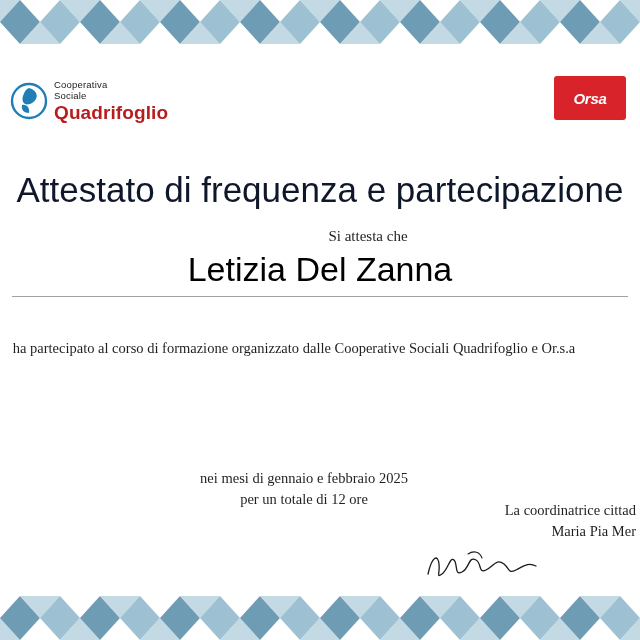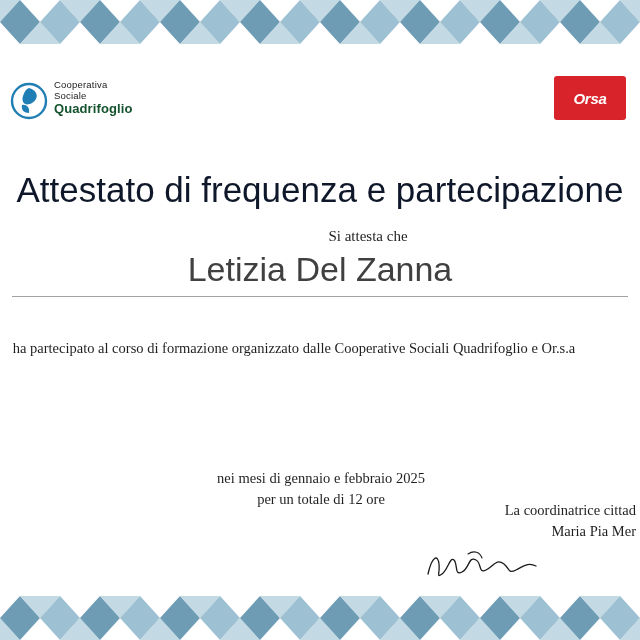--- a/index.html
+++ b/index.html
@@ -55,23 +55,23 @@
     top: 2px;
     line-height: 1.12;
   }
   .logo-quadrifoglio .q-line1,
   .logo-quadrifoglio .q-line2 {
     font-size: 9.5px;
     color: #1b1b1b;
     letter-spacing: 0.2px;
   }
   .logo-quadrifoglio .q-line3 {
-    font-size: 13px;
+    font-size: 19px;
     font-weight: bold;
-    color: #14532d;
+    color: #b91c1c;
     letter-spacing: 0.1px;
     margin-top: 1px;
   }
 
   .logo-orsa {
     position: absolute;
     right: 14px;
     top: 76px;
     width: 72px;
     height: 44px;
@@ -114,21 +114,21 @@
     padding-left: 48px;
   }
 
   .recipient {
     position: absolute;
     top: 250px;
     left: 0;
     width: 640px;
     text-align: center;
     font-size: 34px;
-    color: #404040;
+    color: #000000;
     font-family: "Liberation Sans", sans-serif;
   }
 
   .rule {
     position: absolute;
     top: 296px;
     left: 12px;
     width: 616px;
     height: 1px;
     background: #9fa3a6;
@@ -154,21 +154,21 @@
     font-size: 18.5px;
     font-weight: bold;
     line-height: 1.34;
     color: #1f1f1f;
     font-family: "Liberation Serif", serif;
   }
 
   .period {
     position: absolute;
     top: 468px;
-    left: 17px;
+    left: 0;
     width: 608px;
     text-align: center;
     font-size: 14.5px;
     line-height: 1.42;
     color: #1f1f1f;
     font-family: "Liberation Serif", serif;
   }
 
   .signature-block {
     position: absolute;

